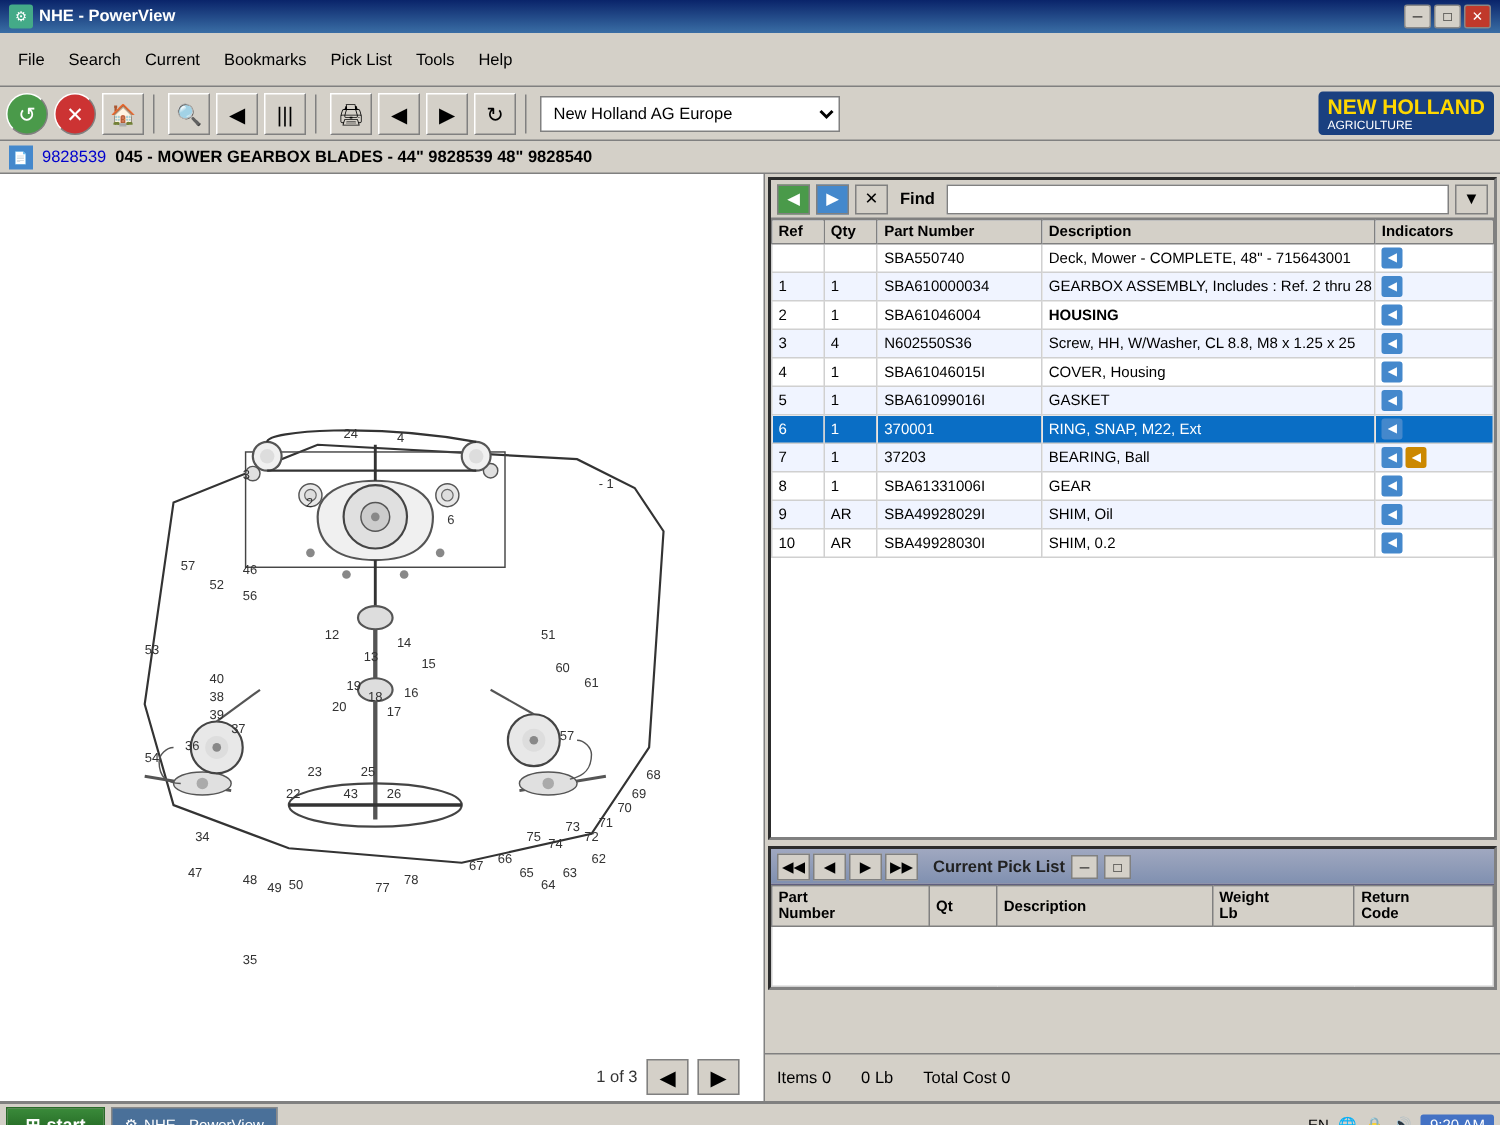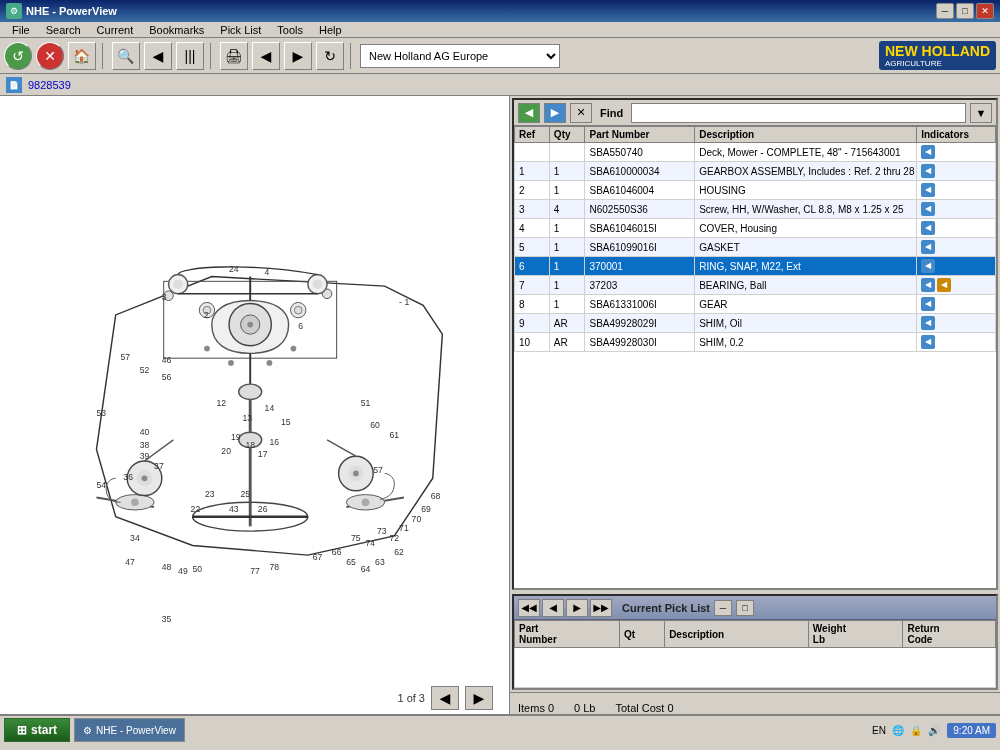--- a/index.html
+++ b/index.html
@@ -21,21 +21,21 @@
     .title-bar-controls { display: flex; gap: 2px; }
     .title-btn {
       width: 18px; height: 16px; background: #d4d0c8; border: 1px solid #888; border-radius: 2px;
       display: flex; align-items: center; justify-content: center; font-size: 9px; cursor: pointer; color: #000;
     }
     .title-btn.close { background: #c0392b; color: white; }
 
     
     .menu-bar {
       background: #d4d0c8;
-      height: 16px;
+      height: 36px;
       display: flex;
       align-items: center;
       padding: 0 4px;
       border-bottom: 1px solid #808080;
     }
     .menu-item {
       padding: 2px 8px;
       cursor: pointer;
       font-size: 11px;
     }
@@ -261,27 +261,28 @@
       padding: 2px 4px; text-align: left; font-size: 10px; font-weight: bold;
     }
     .pick-list-table td {
       border: 1px solid #d0d0d0; padding: 2px 4px;
     }
     .pick-list-body { min-height: 40px; }
 
     
     .summary-bar {
       background: #d4d0c8;
-      height: 22px;
-      display: flex;
-      align-items: flex-end;
+      height: 32px;
+      display: flex;
+      align-items: center;
       padding: 0 8px;
       border-top: 1px solid #808080;
       gap: 20px;
       font-size: 11px;
+      margin-top: 40px;
     }
 
     
     .status-bar {
       background: #d4d0c8;
       height: 30px;
       display: flex;
       align-items: center;
       border-top: 2px solid #808080;
       padding: 0 4px;
@@ -364,20 +365,21 @@
 </div>
 
 <div class="breadcrumb-bar">
   <div class="breadcrumb-icon">
     <svg width="14" height="14" viewBox="0 0 14 14">
         <rect width="14" height="14" fill="#4488cc"></rect>
         <text x="7" y="10" text-anchor="middle" fill="white" font-size="8">📄</text>
       </svg>
   </div>
   <span class="breadcrumb-link">9828539</span>
+  <span class="breadcrumb-text">045 - MOWER GEARBOX  BLADES - 44"  9828539  48"  9828540</span>
 </div>
 
 <div class="main-content">
 
   <div class="diagram-pane">
     <div class="diagram-inner">
 
       <svg class="diagram-svg" viewBox="0 0 490 510" xmlns="http://www.w3.org/2000/svg">
 
         <rect width="490" height="510" fill="white"></rect>
@@ -576,21 +578,21 @@
                 <td>1</td>
                 <td>1</td>
                 <td>SBA610000034</td>
                 <td style="max-width: 160px; overflow: hidden; white-space: nowrap;">GEARBOX ASSEMBLY, Includes : Ref. 2 thru 28</td>
                 <td><span class="indicator-icon">◀</span></td>
               </tr>
               <tr>
                 <td>2</td>
                 <td>1</td>
                 <td>SBA61046004</td>
-                <td style="max-width: 160px; overflow: hidden; white-space: nowrap;">HOUSING</td>
+                <td style="max-width: 160px; overflow: hidden; white-space: nowrap; font-weight: bold;">HOUSING</td>
                 <td><span class="indicator-icon">◀</span></td>
               </tr>
               <tr>
                 <td>3</td>
                 <td>4</td>
                 <td>N602550S36</td>
                 <td style="max-width: 160px; overflow: hidden; white-space: nowrap;">Screw, HH, W/Washer, CL 8.8, M8 x 1.25 x 25</td>
                 <td><span class="indicator-icon">◀</span></td>
               </tr>
               <tr>

